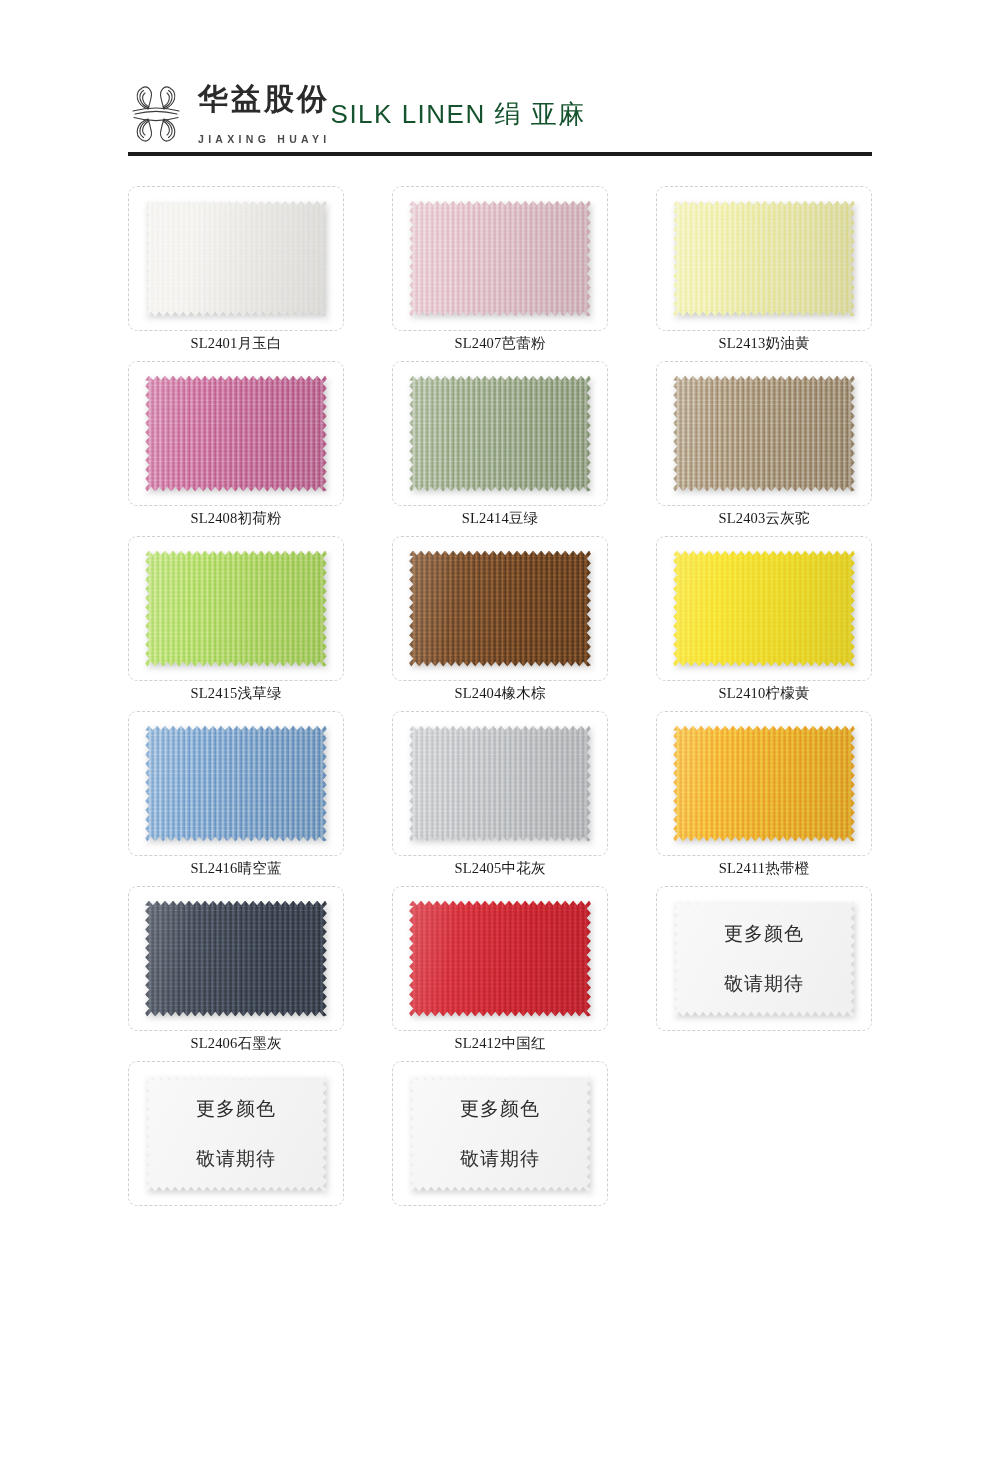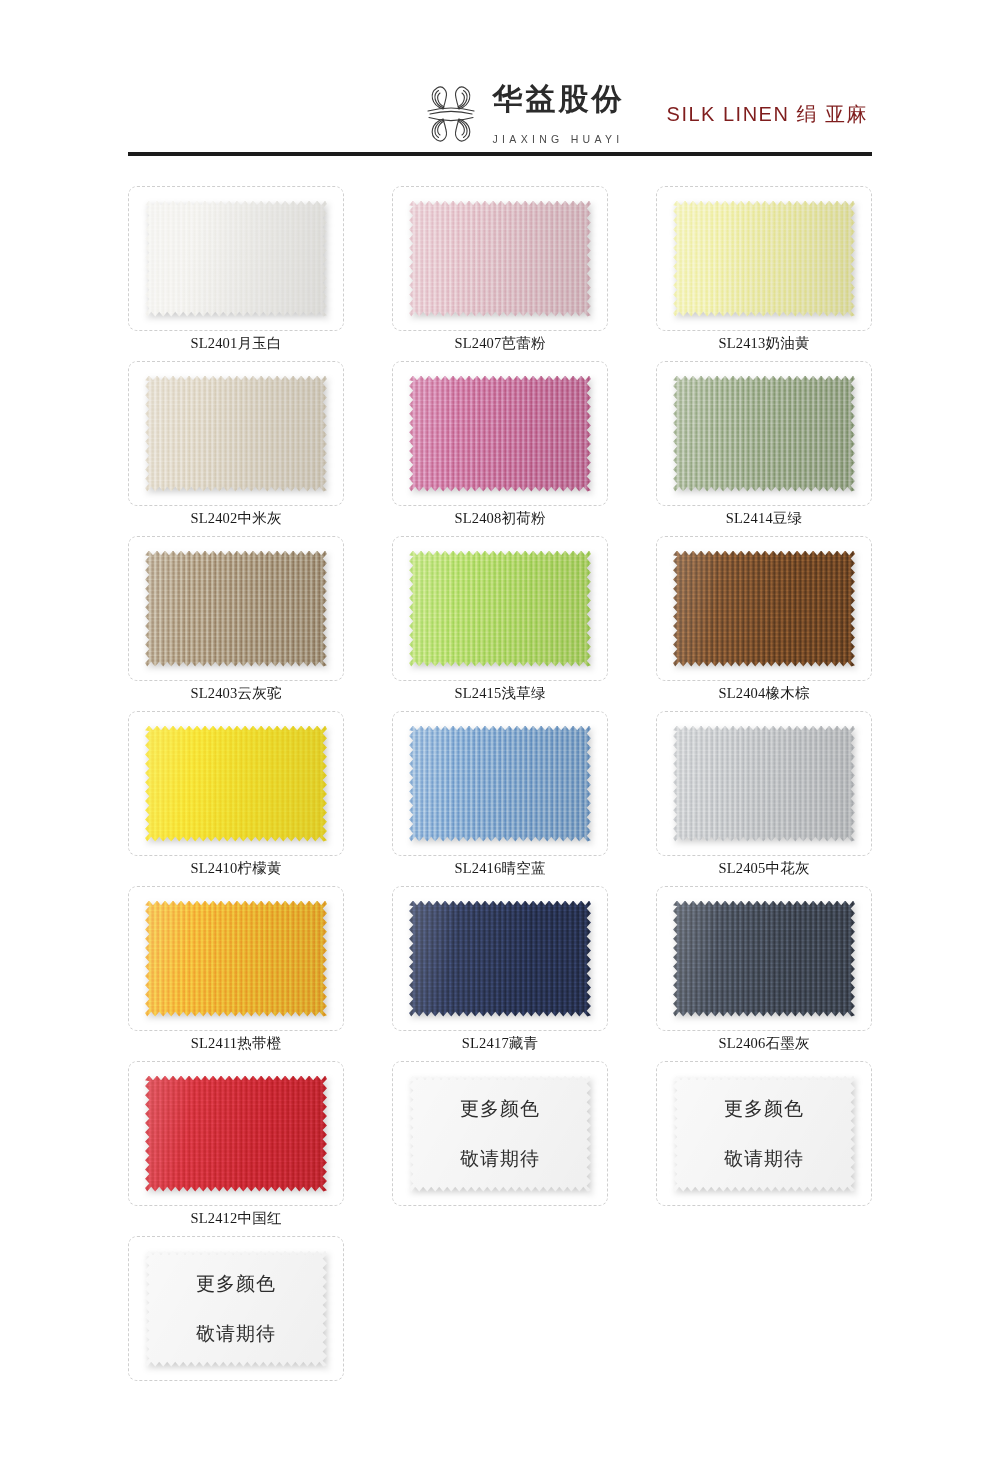--- a/index.html
+++ b/index.html
@@ -25,21 +25,21 @@
 
   
   .header {
     position: absolute;
     left: 128px;
     top: 70px;
     width: 744px;
     height: 88px;
     display: flex;
     align-items: center;
-    justify-content: flex-end;
+    justify-content: flex-start;
   }
   .brand {
     display: flex;
     align-items: center;
     gap: 14px;
   }
   .brand-mark {
     width: 56px;
     height: 62px;
     flex: none;
@@ -55,34 +55,33 @@
     font-size: 30px;
     font-weight: 700;
     letter-spacing: 3px;
     color: #2b2b2b;
     white-space: nowrap;
   }
   .brand-en {
     margin-top: 20px;
     font-family: "Liberation Sans", "DejaVu Sans", sans-serif;
     font-size: 10.5px;
-    font-weight: 400;
+    font-weight: 700;
     letter-spacing: 4.3px;
     color: #4a4a4a;
     white-space: nowrap;
   }
   .header-title {
     font-family: "Liberation Sans", "DejaVu Sans", sans-serif;
-    font-size: 20px;
+    font-size: 26px;
     font-weight: 500;
     letter-spacing: 1.5px;
-    color: #7f1d1d;
+    color: #14532d;
     white-space: nowrap;
     padding-right: 4px;
-    margin-left: 42px;
   }
   .header-rule {
     position: absolute;
     left: 128px;
     top: 152px;
     width: 744px;
     height: 4px;
     background: #1b1b1b;
   }
 
@@ -298,33 +297,20 @@
               <div class="sheen"></div>
             </div>
           </div>
         </div>
         <div class="label">SL2413奶油黄</div>
       </div>
       <div class="cell">
         <div class="card">
           <div class="swatch-wrap">
             <div class="swatch">
-              <div class="base" style="background: rgb(222, 213, 195);"></div>
-              <div class="ribs"></div>
-              <div class="weft"></div>
-              <div class="sheen"></div>
-            </div>
-          </div>
-        </div>
-        <div class="label">SL2402中米灰</div>
-      </div>
-      <div class="cell">
-        <div class="card">
-          <div class="swatch-wrap">
-            <div class="swatch">
               <div class="base" style="background: rgb(202, 110, 154);"></div>
               <div class="ribs"></div>
               <div class="weft"></div>
               <div class="sheen"></div>
             </div>
           </div>
         </div>
         <div class="label">SL2408初荷粉</div>
       </div>
       <div class="cell">
@@ -423,33 +409,20 @@
           <div class="swatch-wrap">
             <div class="swatch">
               <div class="base" style="background: rgb(244, 174, 44);"></div>
               <div class="ribs"></div>
               <div class="weft"></div>
               <div class="sheen"></div>
             </div>
           </div>
         </div>
         <div class="label">SL2411热带橙</div>
-      </div>
-      <div class="cell">
-        <div class="card">
-          <div class="swatch-wrap">
-            <div class="swatch">
-              <div class="base" style="background: rgb(39, 49, 79);"></div>
-              <div class="ribs"></div>
-              <div class="weft"></div>
-              <div class="sheen"></div>
-            </div>
-          </div>
-        </div>
-        <div class="label">SL2417藏青</div>
       </div>
       <div class="cell">
         <div class="card">
           <div class="swatch-wrap">
             <div class="swatch">
               <div class="base" style="background: rgb(61, 68, 80);"></div>
               <div class="ribs"></div>
               <div class="weft"></div>
               <div class="sheen"></div>
             </div>

